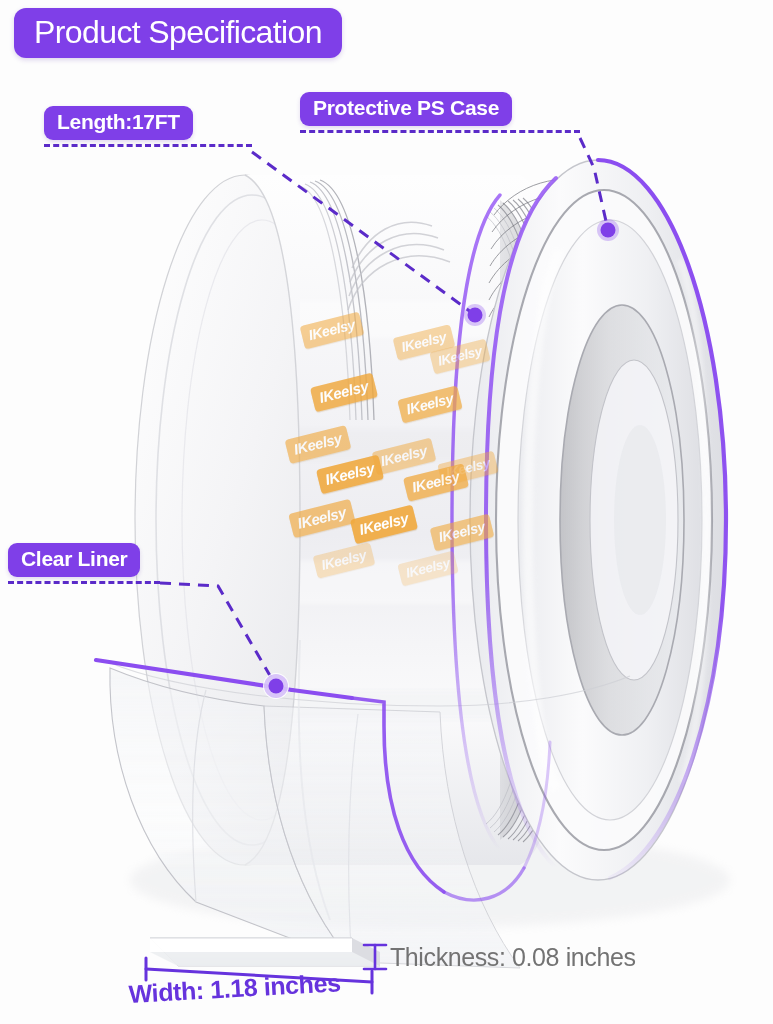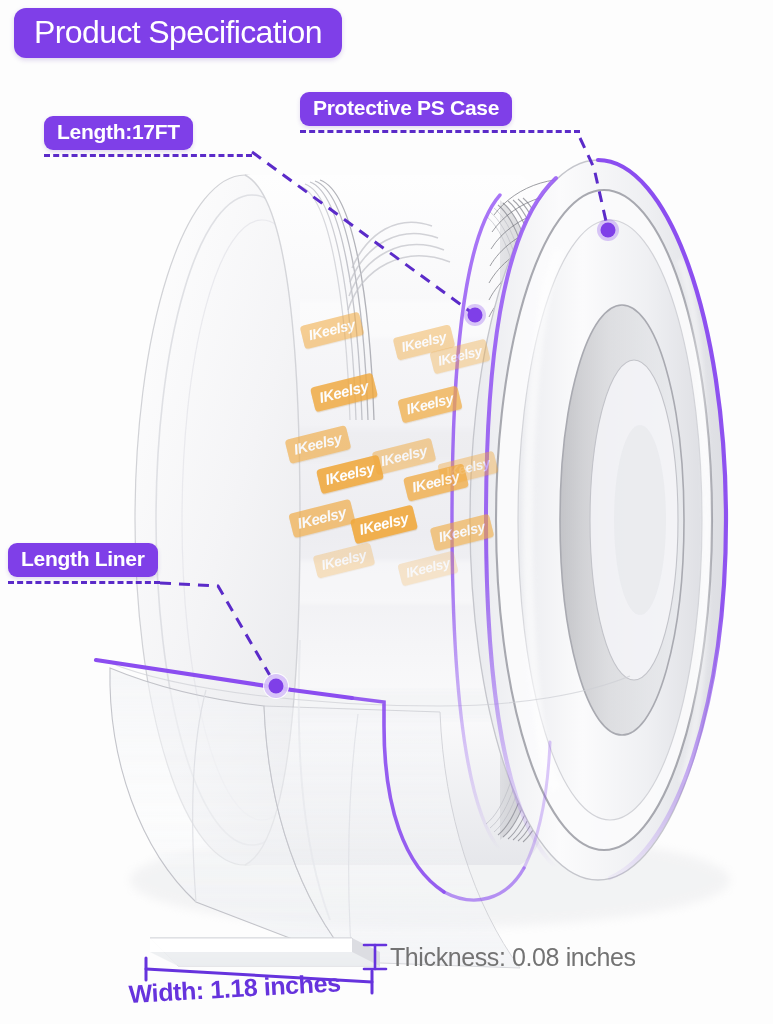--- a/index.html
+++ b/index.html
@@ -54,21 +54,21 @@
     letter-spacing: -0.3px;
     line-height: 1;
     white-space: nowrap;
   }
   .callout .underline {
     margin-top: 4px;
     height: 0;
     border-top: 3px dashed #5b2bc9;
   }
 
-  #callout-length   { left: 44px;  top: 116px; }
+  #callout-length   { left: 44px;  top: 106px; }
   #callout-length .underline  { width: 208px; }
 
   #callout-pscase   { left: 300px; top: 92px; }
   #callout-pscase .underline  { width: 280px; }
 
   #callout-liner    { left: 8px;   top: 543px; }
   #callout-liner .underline   { width: 152px; }
 
   
   #overlay {
@@ -374,21 +374,21 @@
 
   <div class="callout" id="callout-pscase">
     <div class="chip">
       <span class="chip-text">Protective PS Case</span>
     </div>
     <div class="underline"></div>
   </div>
 
   <div class="callout" id="callout-liner">
     <div class="chip">
-      <span class="chip-text">Length Liner</span>
+      <span class="chip-text">Clear Liner</span>
     </div>
     <div class="underline"></div>
   </div>
 
   <div id="dim-width">
     <span class="dim-text">Width: 1.18 inches</span>
   </div>
 
   <div id="dim-thickness">
     <span class="dim-text">Thickness: 0.08 inches</span>

